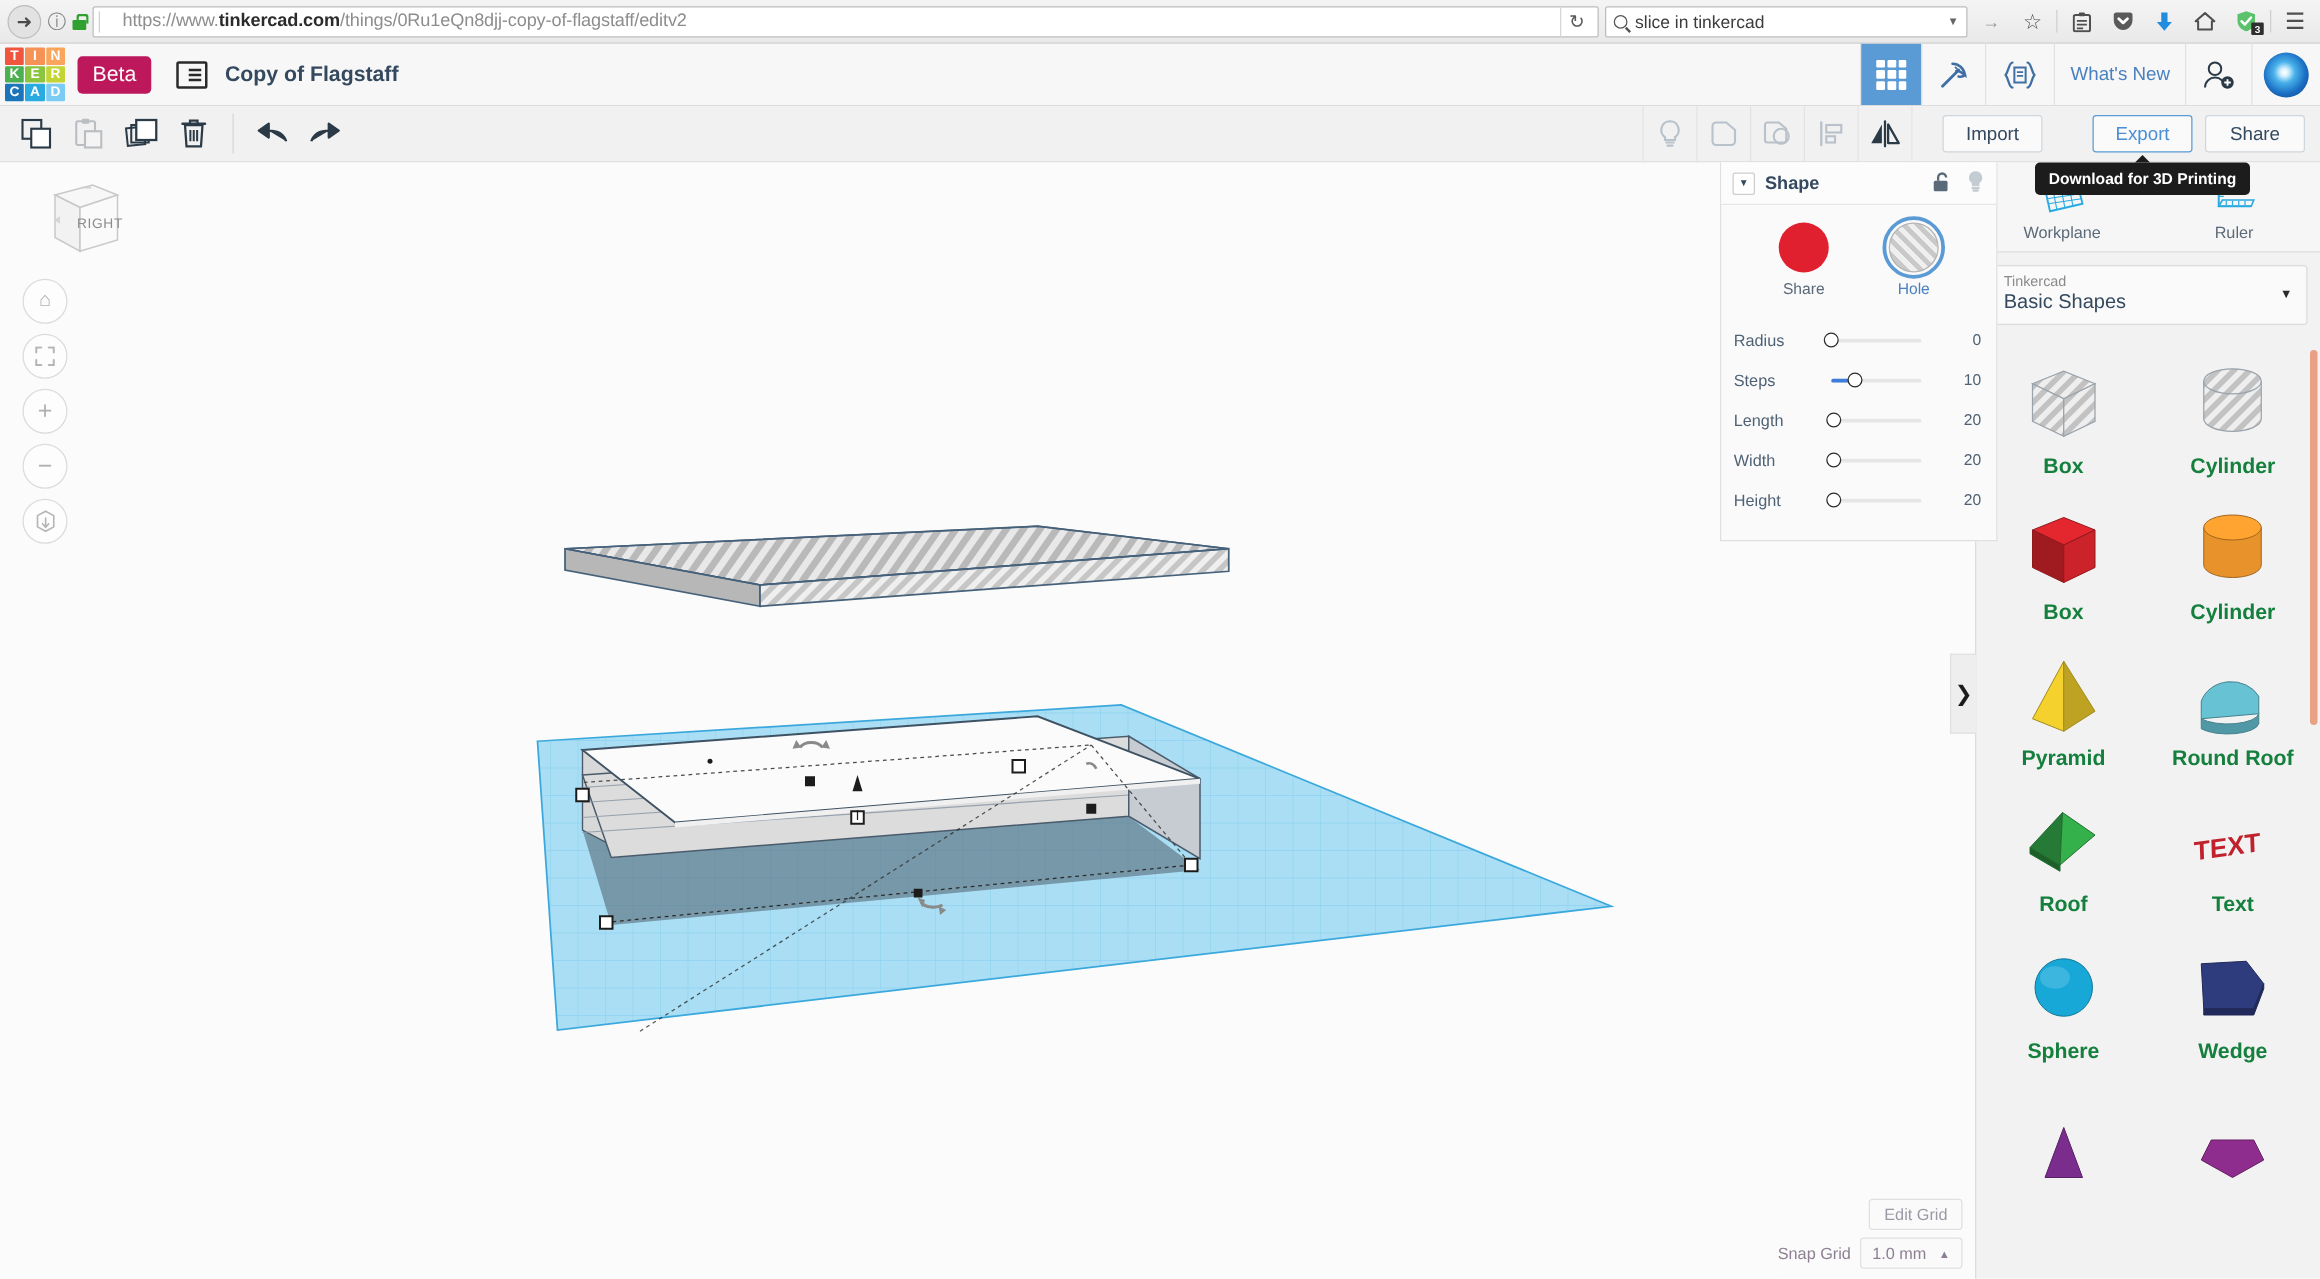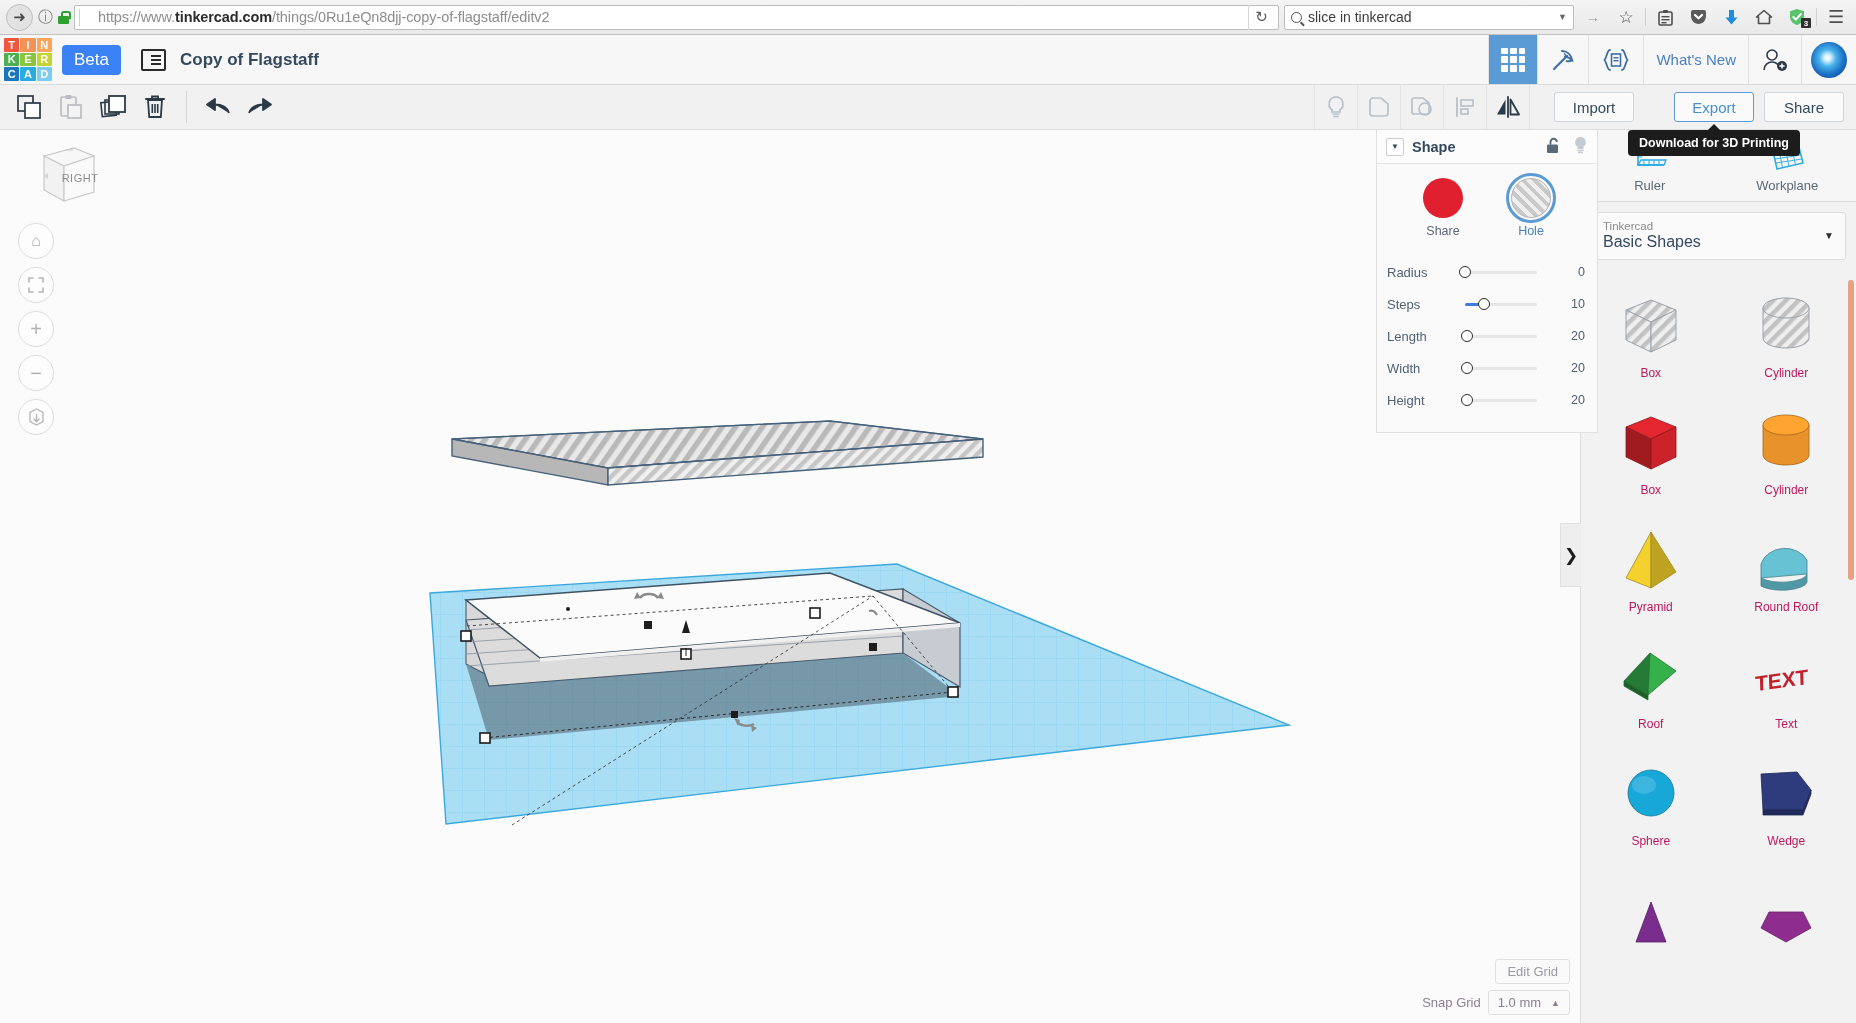--- a/index.html
+++ b/index.html
@@ -97,21 +97,21 @@
     display: grid; grid-template-columns: repeat(3, 1fr);
     grid-template-rows: repeat(3, 1fr); gap: 1px;
     flex: 0 0 auto; margin-right: 10px;
   }
   #tc-logo div {
     display: flex; align-items: center; justify-content: center;
     color: #fff; font-weight: bold; font-size: 11px;
     border-radius: 1px;
   }
   #beta-badge {
-    background: #3b82f6; color: #fff; font-size: 17px;
+    background: #be185d; color: #fff; font-size: 17px;
     padding: 5px 12px; border-radius: 4px; flex: 0 0 auto;
   }
   #doc-icon {
     width: 25px; height: 22px; border: 2px solid #2a2a2a;
     border-radius: 2px; margin-left: 20px; flex: 0 0 auto;
     display: flex; flex-direction: column; justify-content: center;
     padding: 0 3px; gap: 2px;
   }
   #doc-icon span {
     display: block; height: 2px; background: #2a2a2a;
@@ -315,21 +315,21 @@
     grid-auto-rows: 117px; column-gap: 0; row-gap: 0;
   }
   .shape-cell {
     display: flex; flex-direction: column;
     align-items: center; justify-content: center; gap: 2px;
   }
   .shape-cell .sc-img {
     width: 66px; height: 74px; display: flex;
     align-items: center; justify-content: center;
   }
-  .shape-lbl { font-size: 12px; color: #be185d; }
+  .shape-lbl { font-size: 17px; color: #15803d; font-weight: bold; }
   #sb-scroll {
     position: absolute; right: 2px; top: 150px;
     width: 6px; height: 300px; background: #e4855f;
     border-radius: 3px; opacity: 0.75; z-index: 20;
   }
 </style>
 </head>
 <body>
 
 <div id="browser-bar">
@@ -730,35 +730,35 @@
           </div>
         </div>
     </div>
   </div>
 
   <div id="sidebar">
     <div id="panel-toggle">❯</div>
     <div id="tool-tabs">
       <div class="tool-tab">
         <svg width="40" height="30" viewBox="0 0 40 30">
+          <polygon points="6,8 32,4 36,20 10,26" fill="none" stroke="#29abe2" stroke-width="1.5"></polygon>
+          <path d="M12,6.8 L15.5,24.8 M18.5,6 L22,23.6 M25,5.1 L28.5,22.4" stroke="#29abe2" stroke-width="0.9"></path>
+          <path d="M6.9,12 L32.9,8 M7.8,16 L34,12 M8.7,20 L35,16" stroke="#29abe2" stroke-width="0.9"></path>
+        </svg>
+        <span class="tool-tab-lbl">Workplane</span>
+      </div>
+      <div class="tool-tab">
+        <svg width="40" height="30" viewBox="0 0 40 30">
           <path d="M8,4 v18 h26" fill="none" stroke="#29abe2" stroke-width="1.6"></path>
           <path d="M8,22 l3,-5 h25 l-2,5z" fill="none" stroke="#29abe2" stroke-width="1.3"></path>
           <path d="M14,17.5 v3.5 M19,17.5 v3.5 M24,17.5 v3.5 M29,17.5 v3.5" stroke="#29abe2" stroke-width="1"></path>
           <path d="M8,9 h4 M8,14 h4" stroke="#29abe2" stroke-width="1"></path>
         </svg>
         <span class="tool-tab-lbl">Ruler</span>
       </div>
-      <div class="tool-tab">
-        <svg width="40" height="30" viewBox="0 0 40 30">
-          <polygon points="6,8 32,4 36,20 10,26" fill="none" stroke="#29abe2" stroke-width="1.5"></polygon>
-          <path d="M12,6.8 L15.5,24.8 M18.5,6 L22,23.6 M25,5.1 L28.5,22.4" stroke="#29abe2" stroke-width="0.9"></path>
-          <path d="M6.9,12 L32.9,8 M7.8,16 L34,12 M8.7,20 L35,16" stroke="#29abe2" stroke-width="0.9"></path>
-        </svg>
-        <span class="tool-tab-lbl">Workplane</span>
-      </div>
     </div>
 
     <div id="lib-select-wrap">
       <div id="lib-select">
         <div>
           <div id="lib-sub">Tinkercad</div>
           <div id="lib-name">Basic Shapes</div>
         </div>
         <div id="lib-caret">▼</div>
       </div>

